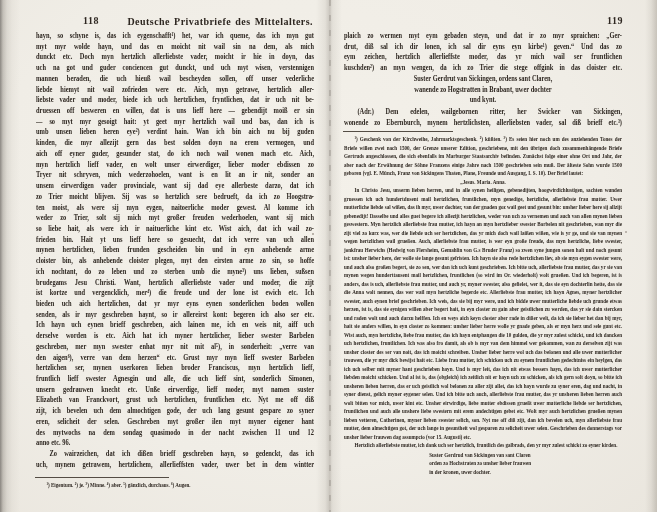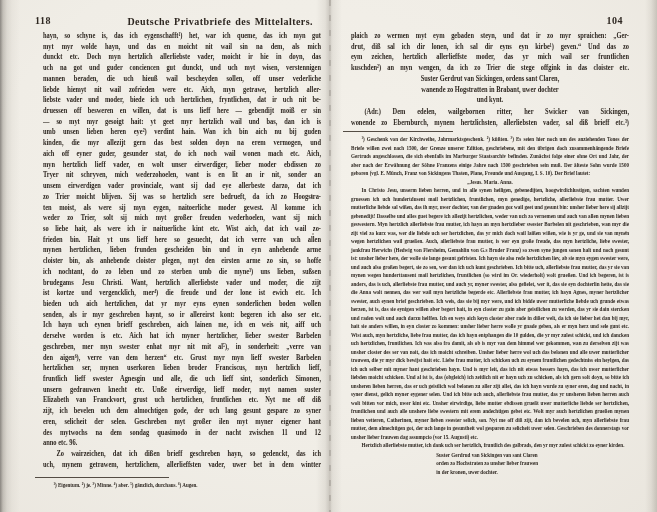--- a/index.html
+++ b/index.html
@@ -23,25 +23,25 @@
     background: repeating-linear-gradient(to bottom, rgba(60,52,44,.45) 0 6px, rgba(60,52,44,.10) 6px 15px); }
   .specks { position:absolute; left:311px; top:196px; width:2px; height:2px; border-radius:50%;
     background:rgba(70,58,46,.55);
     box-shadow: 1px 37px 0 rgba(70,58,46,.45), 314px 35px 0 rgba(70,58,46,.4); }
 
   .page { position:absolute; top:0; }
   .page-left  { left:35px;  width:278px; }
   .page-right { left:343px; width:282px; }
 
   .pagehead { position:absolute; top:15px; left:0; right:0; height:13px; font-weight:bold; }
-  .pg-num { position:absolute; top:0; font-size:10px; letter-spacing:.5px; }
+  .pg-num { position:absolute; top:0; font-size:10px; letter-spacing:.5px;margin-left:48px; }
   .pg-num.left { left:0; } .pg-num.right { right:2px; }
   .pg-title { position:absolute; left:0; right:0; top:1px; text-align:right; font-size:10px; letter-spacing:.45px; word-spacing:1.2px; }
 
-  .block { position:absolute; left:8px;font-family:Liberation Serif, serif; }
+  .block { position:absolute; left:1px;font-family:Liberation Serif, serif; }
   .condense { width:372px; transform:scaleX(0.7473); transform-origin:0 0; }
 
   .tline { font-weight:bold; font-size:8.6px; line-height:10.72px;
            text-align:justify; text-align-last:justify; }
   .tend    { text-align-last:left; }
   .tindent { text-indent:18px; }
 
   .sigline { font-weight:bold; font-size:8.6px; line-height:10.5px; text-align:center; }
 
   .fnrule { position:absolute; left:0; border-top:1px solid rgba(56,48,40,.85); }
@@ -119,21 +119,21 @@
     <div class="fnrule rule-left"></div>
     <div class="block" style="top:481px">
       <div class="condense">
         <div class="fnline-left">¹) Eigentum.  ²) je.  ³) Minne.  ⁴) aber.  ⁵) gänzlich, durchaus.  ⁶) Augen.</div>
       </div>
     </div>
   </div>
 
   <div class="page page-right">
     <div class="pagehead">
-      <span class="pg-num right">104</span>
+      <span class="pg-num right">119</span>
     </div>
     <div class="block" style="top:30px">
       <div class="condense">
           <div class="tline">plaich zo wermen myt eym gebaden steyn, und dat ir zo myr spraichen: „Ger-</div>
           <div class="tline">drut, diß sal ich dir lonen, ich sal dir eyns eyn kirbe¹) geven.“  Und das zo</div>
           <div class="tline">eym zeichen, hertzlich allerlieffste moder, das yr mich wail ser fruntlichen</div>
           <div class="tline">kuschden²) an myn wengen, da ich zo Trier die stege offgink in das cloister etc.</div>
         </div>
     </div>
     <div class="block" style="top:73px">

